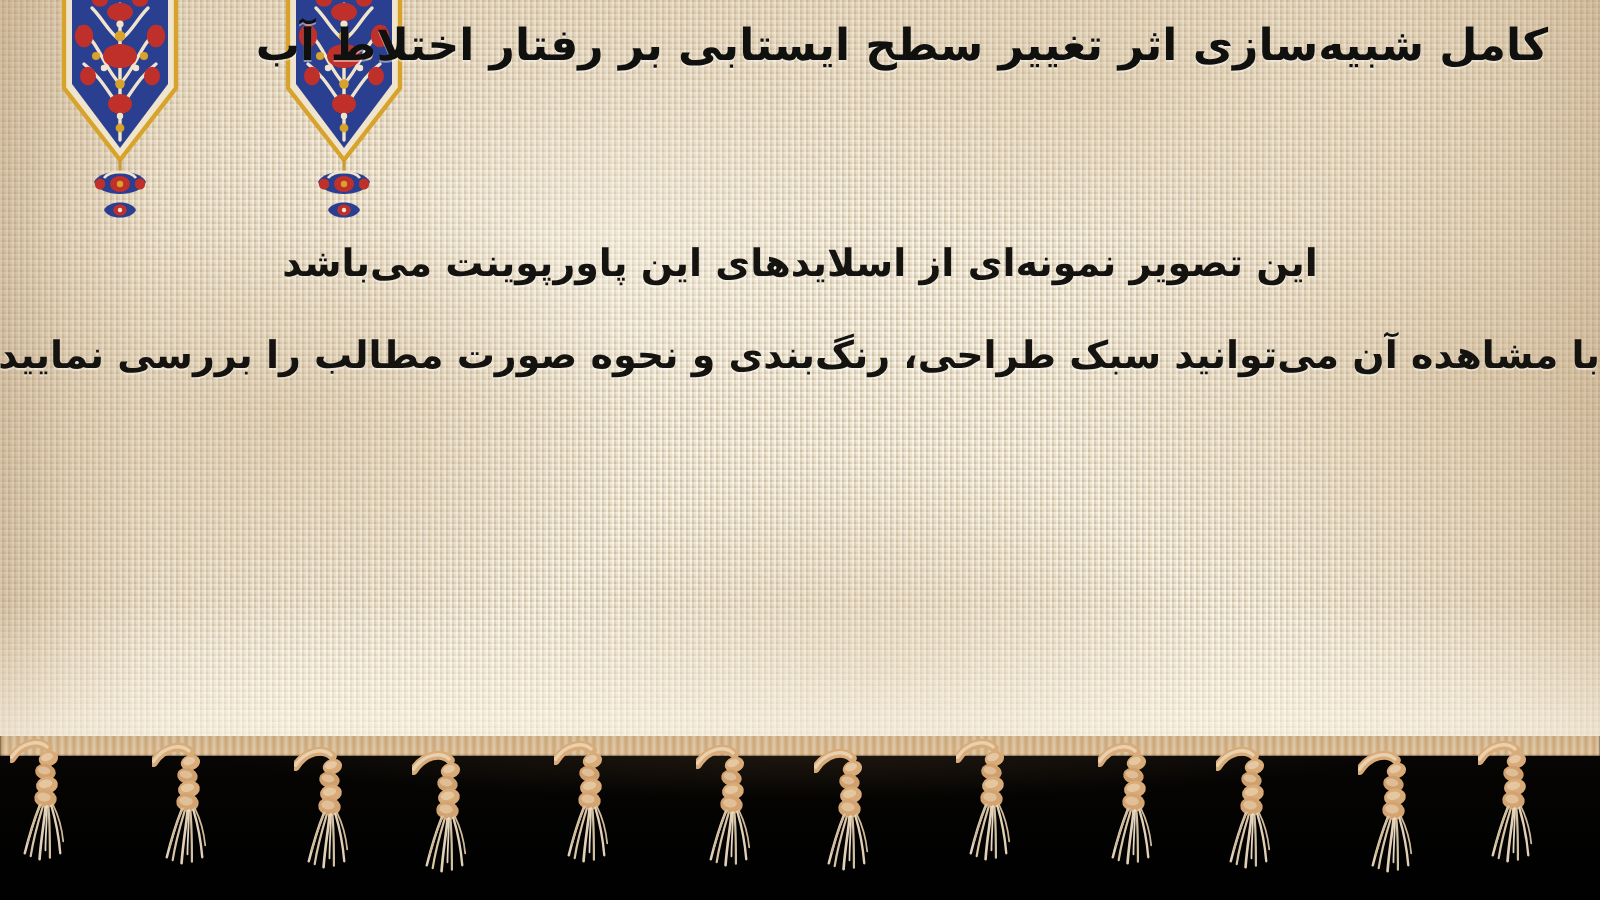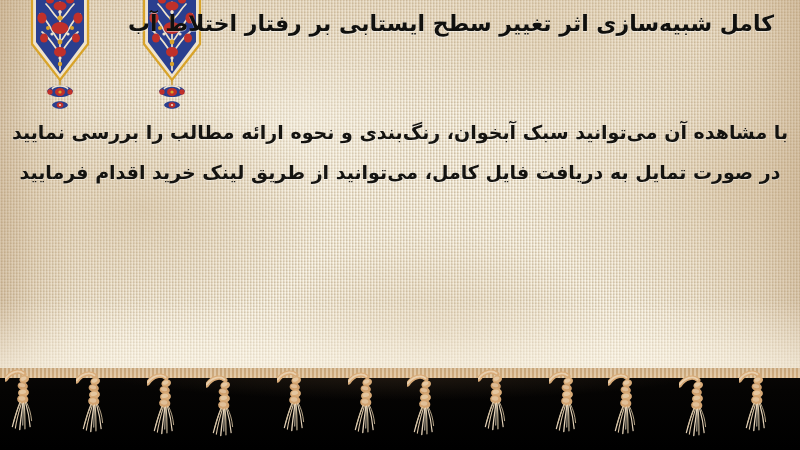--- a/index.html
+++ b/index.html
@@ -219,22 +219,22 @@
         <circle cx="0" cy="-3" r="1.1" fill="#efe4cd"></circle>
       </g>
     </svg>
   </div>
 
   <div class="title">
     <span class="ln">کامل شبیه‌سازی اثر تغییر سطح ایستابی بر رفتار اختلاط آب</span>
   </div>
 
   <div class="body-copy">
-    <span class="ln">با مشاهده آن می‌توانید سبک آبخوان، رنگ‌بندی و نحوه ارائه مطالب را بررسی نمایید</span>
-    <span class="ln">در صورت تمایل به دریافت فایل کامل، می‌توانید از طریق لینک خرید اقدام فرمایید</span>
+    <span class="ln l1">این تصویر نمونه‌ای از اسلایدهای این پاورپوینت می‌باشد</span>
+    <span class="ln">با مشاهده آن می‌توانید سبک طراحی، رنگ‌بندی و نحوه صورت مطالب را بررسی نمایید</span>
   </div>
 
   <div class="fringe">
     <div class="fringe-lip"></div>
     <div id="tassel-host">
         <svg class="tassel" width="46" height="96" viewBox="0 0 46 96" style="left: 5.33333px; top: -14px;">
           <path d="M1 20 C8 9 20 7 26 13" fill="none" stroke="#d8ab78" stroke-width="6" stroke-linecap="round"></path>
           <path d="M1 19 C8 9 19 7 25 12" fill="none" stroke="#efdcc0" stroke-width="2.4" stroke-linecap="round" opacity=".75"></path>
           <g>
             <ellipse cx="26" cy="20" rx="6.6" ry="5.2" fill="#d8ab78" transform="rotate(-18 26 20)"></ellipse>

